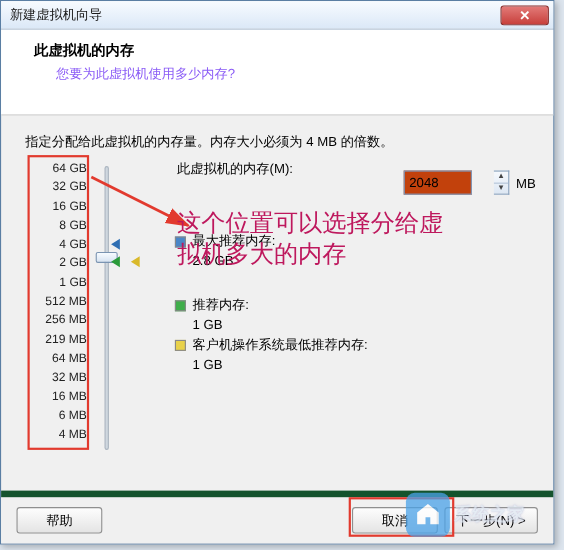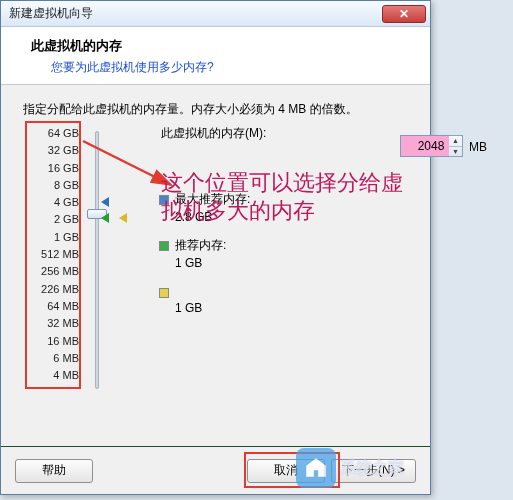--- a/index.html
+++ b/index.html
@@ -8,21 +8,21 @@
     font-size: 12px;
     background: #dde5ee;
     width: 513px;
     height: 500px;
     overflow: hidden;
     position: relative;
   }
   .window {
     position: absolute;
     left: 0; top: 0;
-    width: 431px;
+    width: 504px;
     height: 495px;
     background: #f0f0f0;
     border: 1px solid #5a7ea3;
     box-shadow: 2px 2px 6px rgba(0,0,0,0.25);
   }
   .titlebar {
     height: 26px;
     background: linear-gradient(#f7fbff,#dbe8f7);
     border-bottom: 1px solid #b7c6d8;
     display: flex;
@@ -38,44 +38,44 @@
     border: 1px solid #8b2a27;
     border-radius: 3px;
     color: #fff;
     display: flex; align-items: center; justify-content: center;
     font-size: 12px; font-weight: bold;
     cursor: pointer;
   }
   .header-panel {
     background: #ffffff;
     border-bottom: 1px solid #c9c9c9;
-    padding: 10px 14px 8px 30px;
+    padding: 10px 14px 28px 30px;
   }
   .header-panel .h-title { font-weight: bold; font-size: 13px; margin-bottom: 4px; }
-  .header-panel .h-sub { font-size: 12px; color: #1d4ed8; padding-left: 20px; }
+  .header-panel .h-sub { font-size: 12px; color: #8b5cf6; padding-left: 20px; }
   .body {
     padding: 16px 22px 8px 22px;
     position: relative;
   }
   .instr { font-size: 12px; margin-bottom: 18px; }
   .mem-row {
     position: absolute;
     left: 160px; top: 40px;
     display: flex; align-items: center;
   }
   .mem-label { font-size: 12px; }
   .mem-input {
     position: absolute;
-    left: 399px; top: 50px;
+    left: 366px; top: 50px;
     width: 62px; height: 22px;
     border: 1px solid #7a9cc4;
-    text-align: center;
+    text-align: left;
     padding: 0 4px;
     font-size: 12px;
-    background:#f9a8d4;
+    background:#c2410c;
   }
   .mem-spin {
     position:absolute; left:448px; top:50px; width:14px; height:22px;
     border:1px solid #8aa3bf; border-left:none;
     display:flex; flex-direction:column;
     background:linear-gradient(#f6f9fd,#dde7f3);
   }
   .mem-spin div{flex:1;display:flex;align-items:center;justify-content:center;font-size:7px;color:#444;cursor:pointer;}
   .mem-spin div:first-child{border-bottom:1px solid #b3c3d6;}
   .mem-unit { position:absolute; left:468px; top:55px; font-size:12px; }
@@ -129,21 +129,21 @@
     line-height:28px;
     pointer-events:none;
   }
   .arrow-svg {
     position:absolute; left:58px; top:40px; width:130px; height:100px;
     pointer-events:none;
   }
   .footer {
     position:absolute; left:0; bottom:0; width:100%;
     height:48px;
-    border-top:1px solid #14532d;
+    border-top:6px solid #14532d;
     background:#f0f0f0;
     display:flex; align-items:center;
     padding:0 14px;
   }
   .btn {
     height:24px; min-width:78px;
     background:linear-gradient(#fdfdfd,#e4e4e4);
     border:1px solid #8f8f8f;
     border-radius:3px;
     font-size:12px;
@@ -203,21 +203,21 @@
     <div class="tick-labels">
       <div>64 GB</div>
       <div>32 GB</div>
       <div>16 GB</div>
       <div>8 GB</div>
       <div>4 GB</div>
       <div>2 GB</div>
       <div>1 GB</div>
       <div>512 MB</div>
       <div>256 MB</div>
-      <div>226 MB</div>
+      <div>219 MB</div>
       <div>64 MB</div>
       <div>32 MB</div>
       <div>16 MB</div>
       <div>6 MB</div>
       <div>4 MB</div>
     </div>
 
     <div class="slider-col">
       <div class="slider-track"></div>
       <div class="slider-thumb"></div>
@@ -240,26 +240,26 @@
     <div class="mem-spin">
       <div>▲</div>
       <div>▼</div>
     </div>
     <span class="mem-unit">MB</span>
 
     <div class="info-block" style="top:106px;">
       <span class="sq sq-blue"></span><span>最大推荐内存:</span>
       <div class="line2">2.8 GB</div>
     </div>
-    <div class="info-block" style="top:152px;">
+    <div class="info-block" style="top:164px;">
       <span class="sq sq-green"></span><span>推荐内存:</span>
       <div class="line2">1 GB</div>
     </div>
     <div class="info-block" style="top:200px;">
-      <span class="sq sq-yellow"></span>
+      <span class="sq sq-yellow"></span><span>客户机操作系统最低推荐内存:</span>
       <div class="line2">1 GB</div>
     </div>
 
     <svg class="arrow-svg" viewBox="0 0 130 100">
       <defs>
         <marker id="ah" markerWidth="10" markerHeight="10" refX="8" refY="3" orient="auto">
           <path d="M0,0 L0,6 L9,3 z" fill="#e23a2e"></path>
         </marker>
       </defs>
       <line x1="24" y1="16" x2="112" y2="60" stroke="#e23a2e" stroke-width="2.5" marker-end="url(#ah)"></line>

